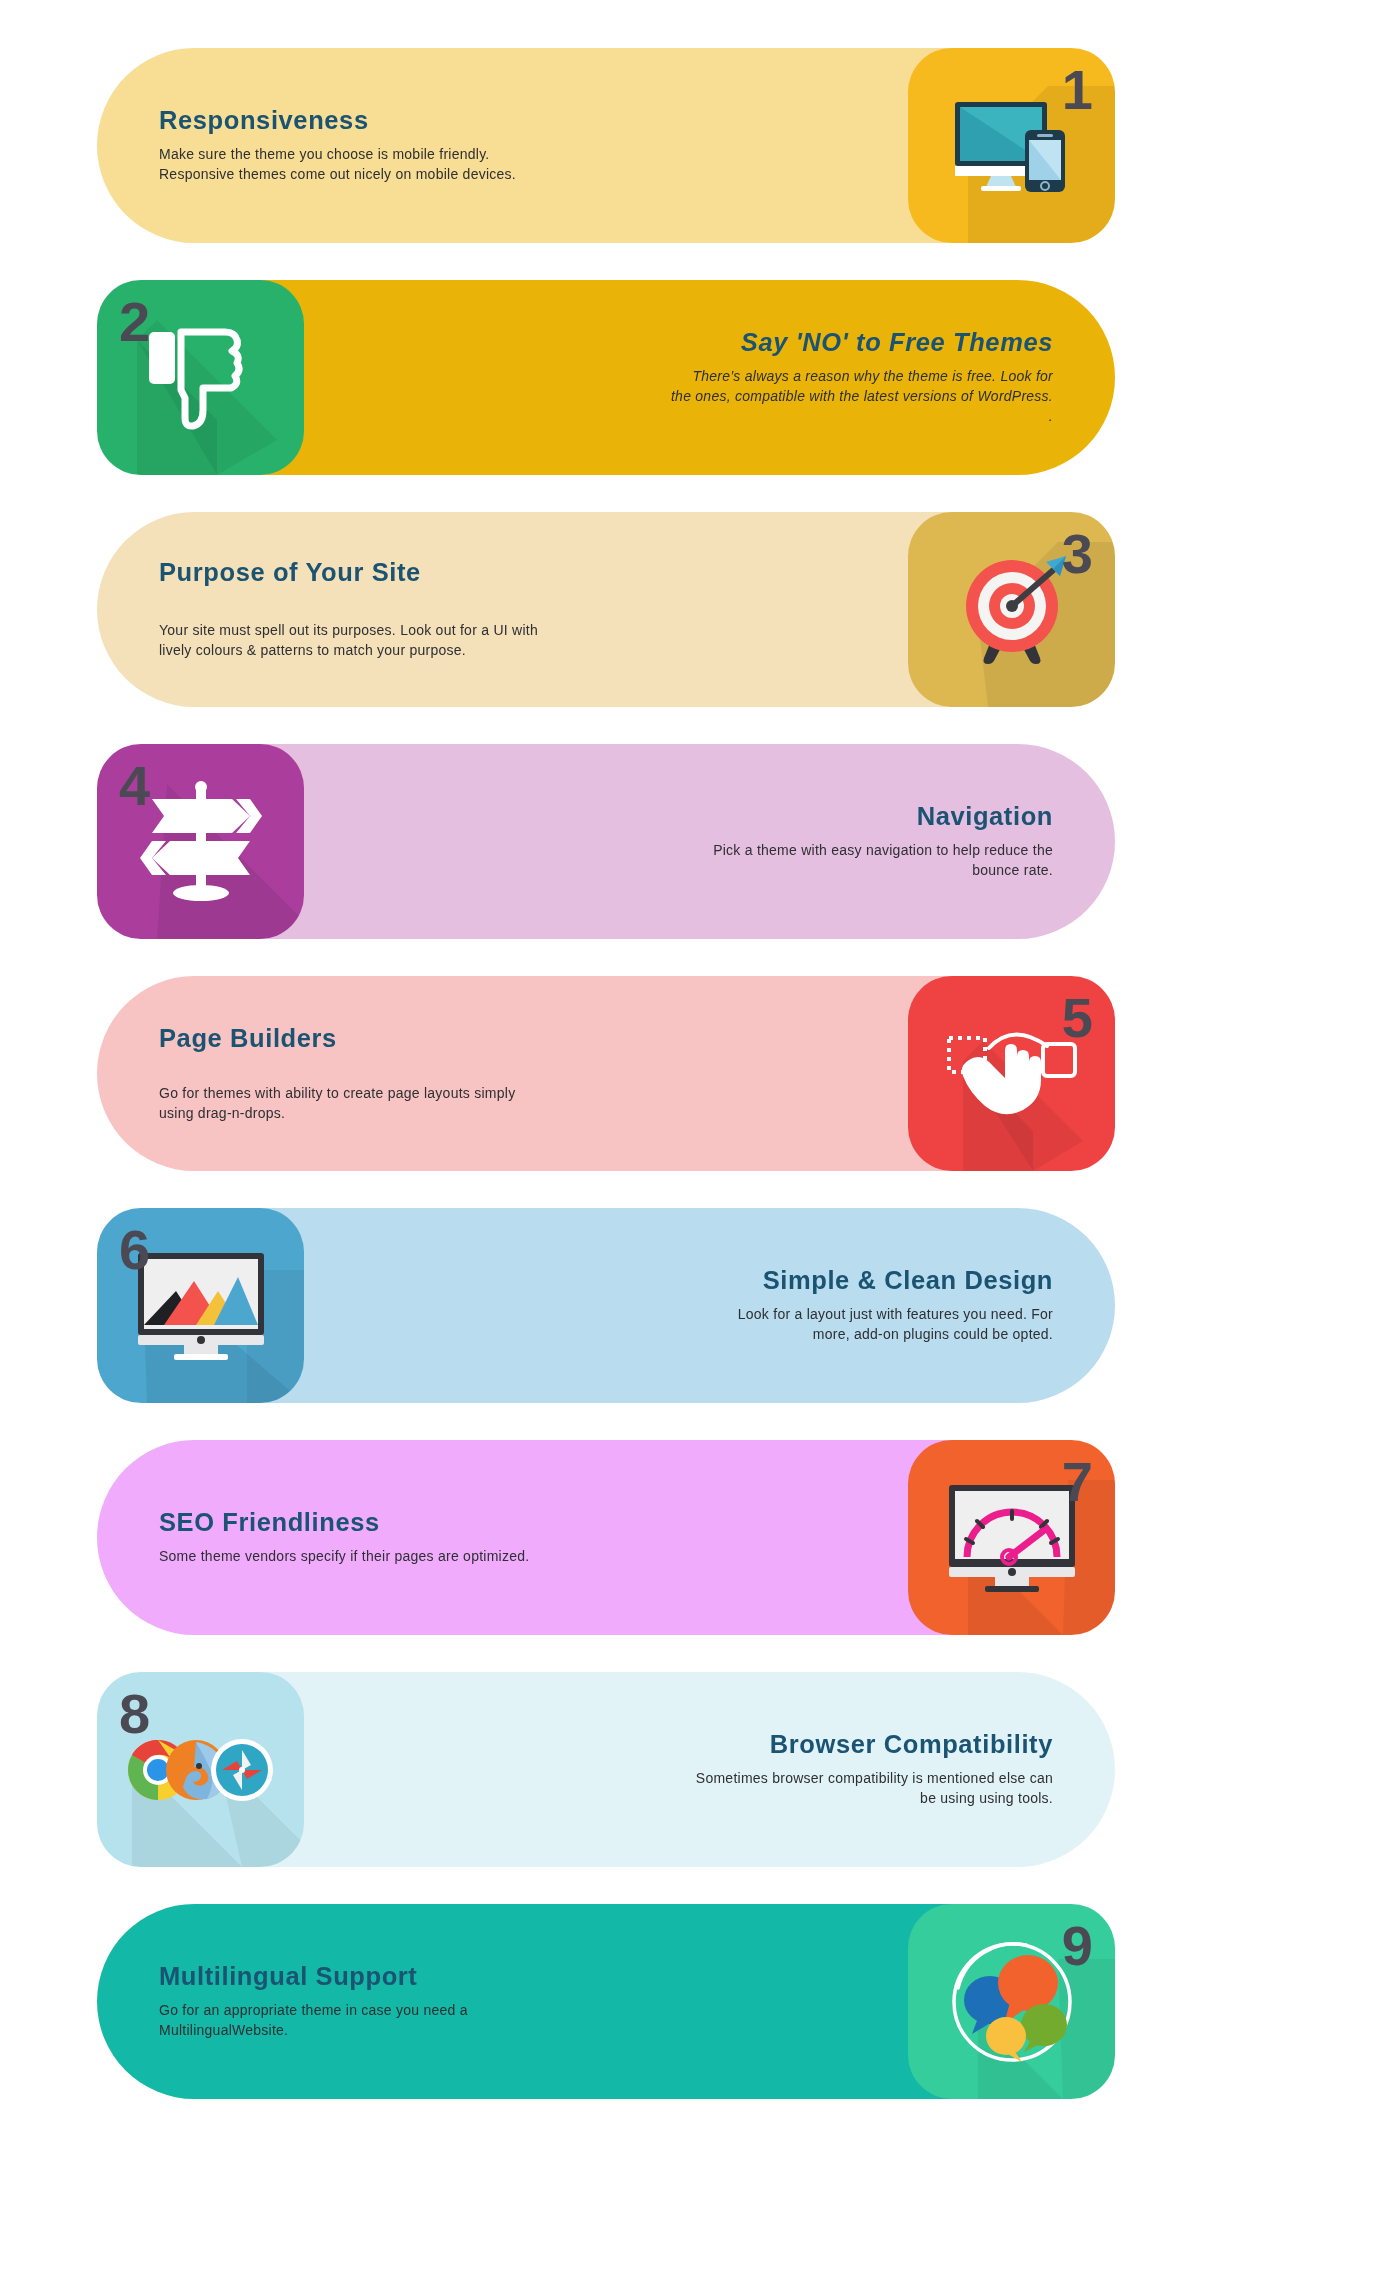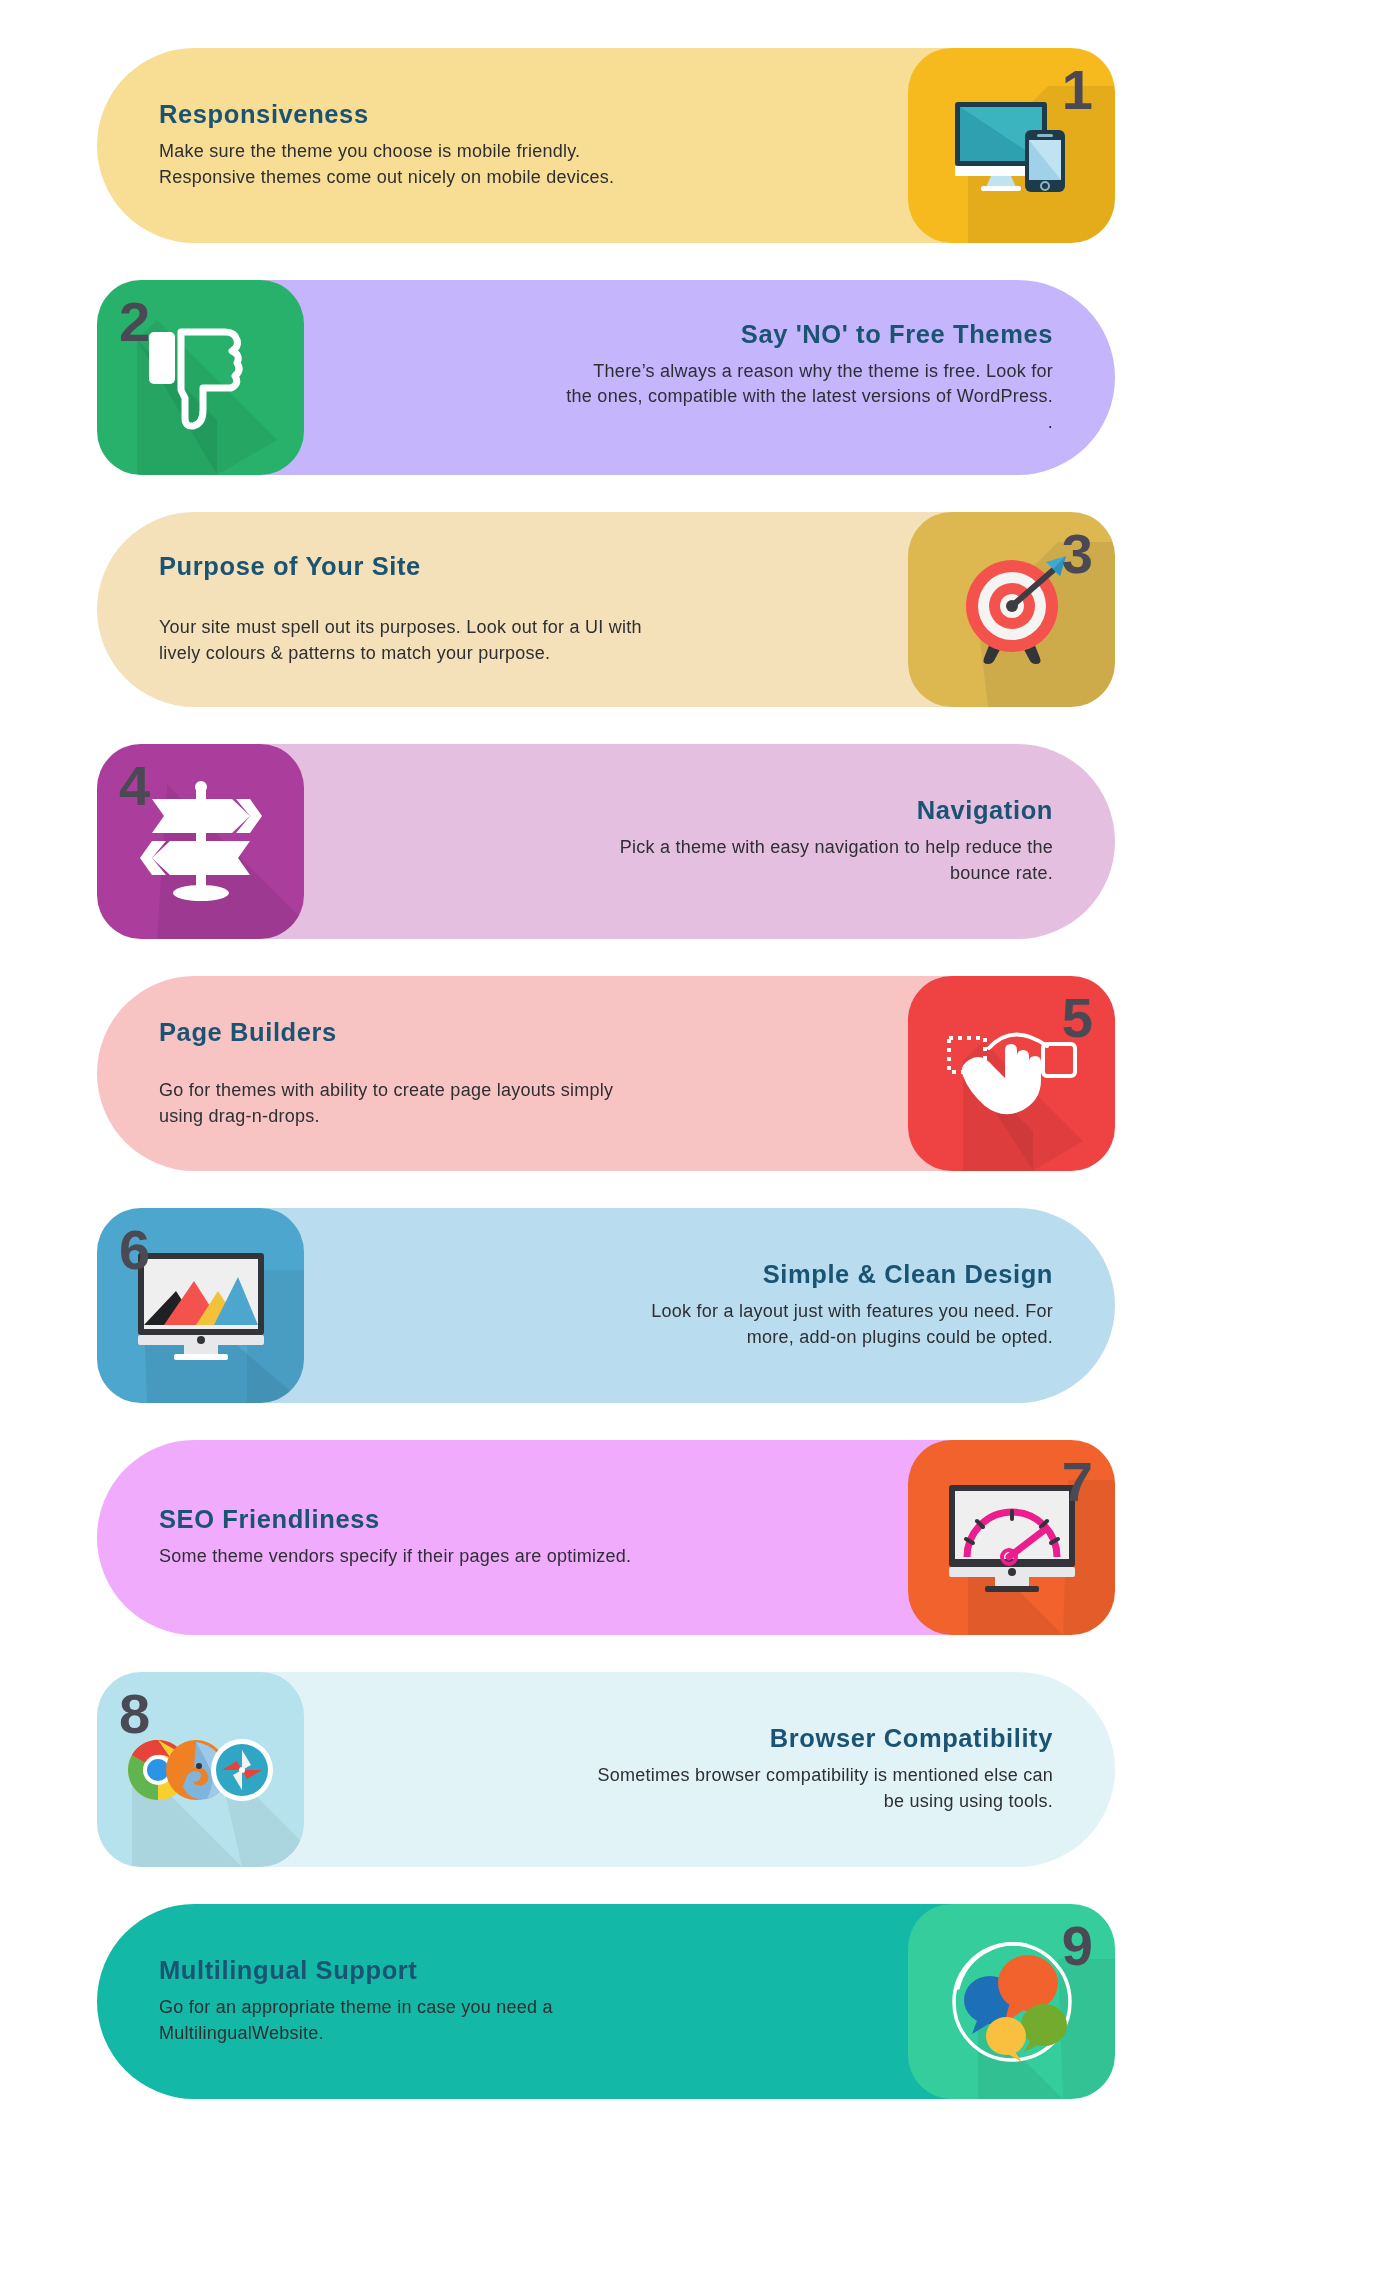--- a/index.html
+++ b/index.html
@@ -45,21 +45,21 @@
 
   .title {
     font-size: 25.5px;
     font-weight: bold;
     color: #1b5373;
     letter-spacing: 0.6px;
     margin-bottom: 11px;
     line-height: 1.1;
   }
   .desc {
-    font-size: 18px;
+    font-size: 14px;
     color: #2d2f33;
     line-height: 1.42;
     letter-spacing: 0.25px;
     max-width: 700px;
   }
   .card.icon-left .desc { max-width: 640px; margin-left: auto; }
   .desc .line { display: block; }
 
   
   .tile {
@@ -100,21 +100,21 @@
   .tile .shadow {
     position: absolute;
     inset: 0;
     z-index: 2;
     pointer-events: none;
   }
 
   
   .c1 .panel { background: #f8dd94; }
   .c1 .tile  { background: #f6ba1e; }
-  .c2 .panel { background: #c4b5fd; }
+  .c2 .panel { background: #eab308; font-style: italic; }
   .c2 .tile  { background: #28b16a; }
   .c3 .panel { background: #f4e1b9; gap: 24px; }
   .c3 .tile  { background: #ddb851; }
   .c4 .panel { background: #e5bfdf; margin-left: 45px; }
   .c4 .tile  { background: #ab3e9d; }
   .c5 .panel { background: #f8c3c3; gap: 21px; }
   .c5 .tile  { background: #ef4242; }
   .c6 .panel { background: #b9dcee; }
   .c6 .tile  { background: #4da6ce; }
   .c7 .panel { background: #f0abfc; }

